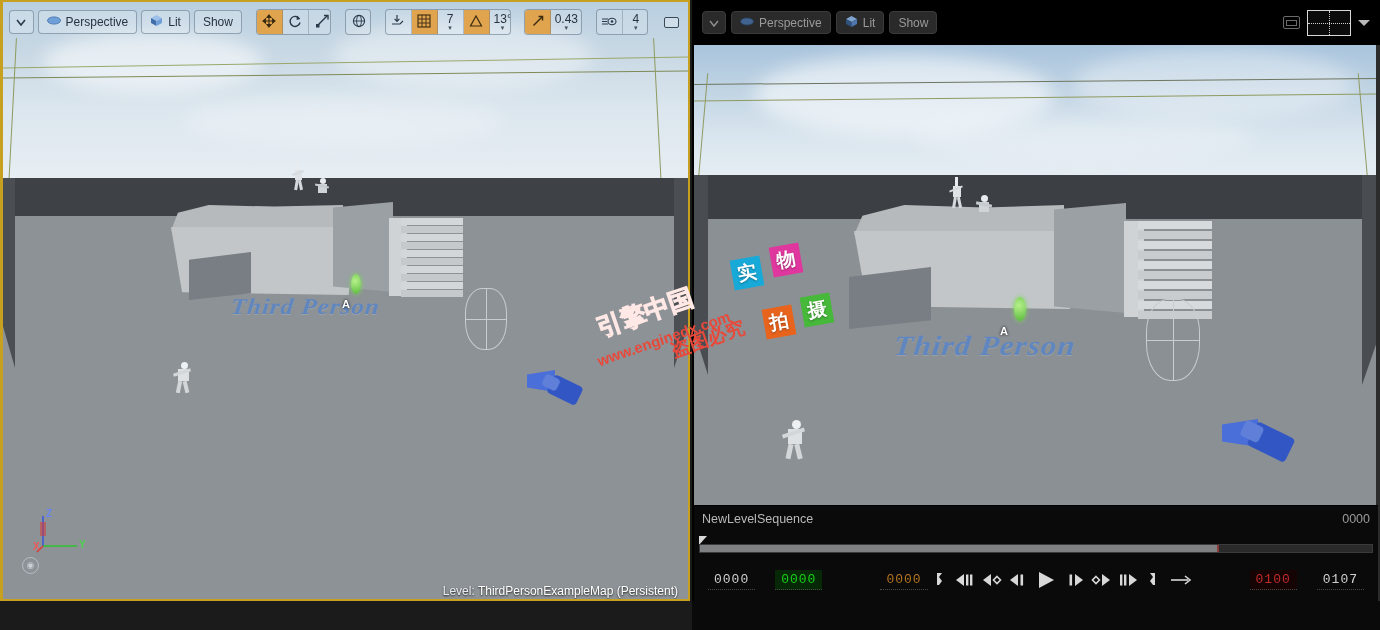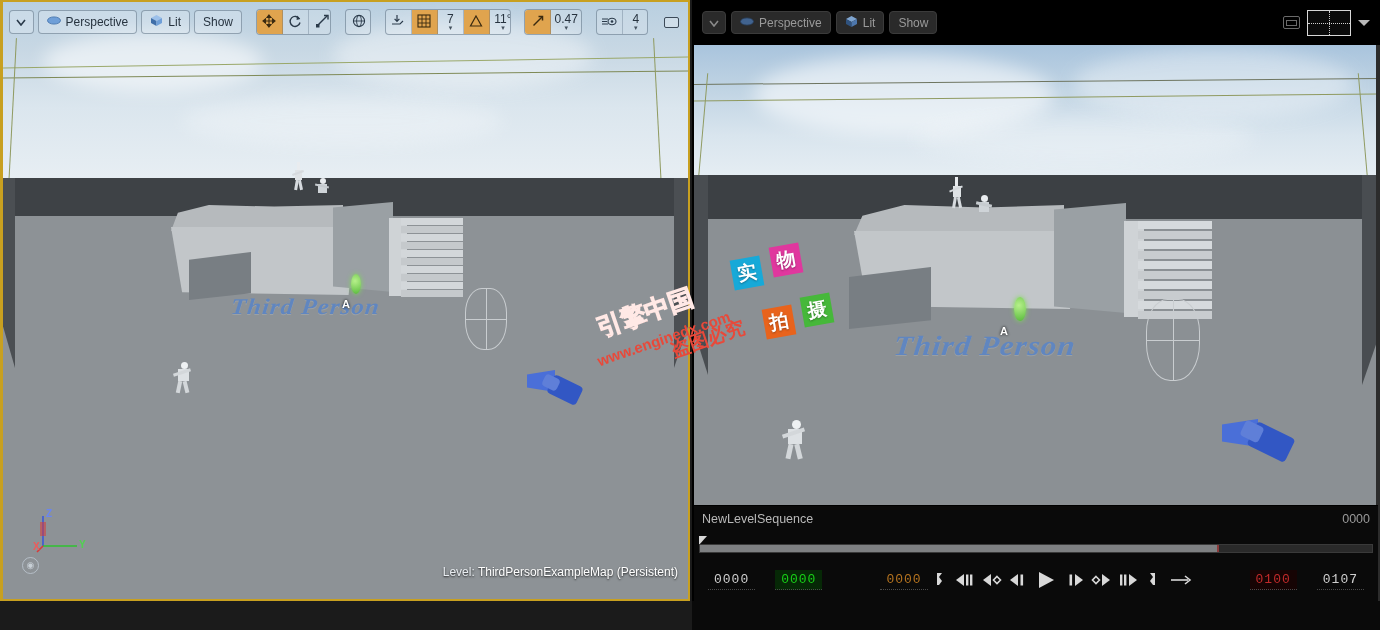--- a/index.html
+++ b/index.html
@@ -114,21 +114,21 @@
     border-right:1px solid rgba(90,110,130,.35);
   }
   .tb-seg > div:last-child{ border-right:none; }
   .tb-seg .on{ background:#e0a44e; }
   .numcell{ flex-direction:column; line-height:1; }
   .numcell .v{ font-size:12px; }
   .numcell .c{ font-size:7px; margin-top:-1px; color:#45525f; }
 
   
   .level-status{
-    position:absolute; right:10px; bottom:20px; z-index:6;
+    position:absolute; right:10px; bottom:1px; z-index:6;
     color:#e9edf1; font-size:12px; text-shadow:0 1px 2px rgba(0,0,0,.8);
   }
   .level-status b{ font-weight:normal; color:#ffffff; }
 
   
   .axis-gizmo{ position:absolute; left:30px; bottom:45px; width:56px; height:46px; z-index:6; }
   .axis-lbl{ position:absolute; font-size:10px; font-weight:bold; font-family:"Liberation Sans",sans-serif; }
   .vp-circle-icon{
     position:absolute; left:19px; bottom:25px; width:17px; height:17px; z-index:6;
     border:1px solid rgba(190,200,210,.8); border-radius:50%;
@@ -398,38 +398,38 @@
           <span class="c">▾</span>
         </div>
         <div class="on">
           <span>
             <svg width="14" height="14" viewBox="0 0 14 14">
                 <path d="M7 2 L12.5 12 L1.5 12 Z" fill="none" stroke="#3a2a10" stroke-width="1.2"></path>
               </svg>
           </span>
         </div>
         <div class="numcell">
-          <span class="v">11°</span>
+          <span class="v">13°</span>
           <span class="c">▾</span>
         </div>
       </div>
 
       <div class="tb-sep"></div>
 
       <div class="tb-seg">
         <div class="on">
           <span>
             <svg width="14" height="14" viewBox="0 0 14 14">
                 <path d="M2.5 11.5 L11.5 2.5" stroke="#3a2a10" stroke-width="1.5"></path>
                 <path d="M7.5 2.5 H11.5 V6.5" stroke="#3a2a10" stroke-width="1.5" fill="none"></path>
               </svg>
           </span>
         </div>
         <div class="numcell">
-          <span class="v">0.47</span>
+          <span class="v">0.43</span>
           <span class="c">▾</span>
         </div>
       </div>
 
       <div class="tb-sep"></div>
 
       <div class="tb-seg">
         <div>
           <span>
             <svg width="16" height="14" viewBox="0 0 16 14">

